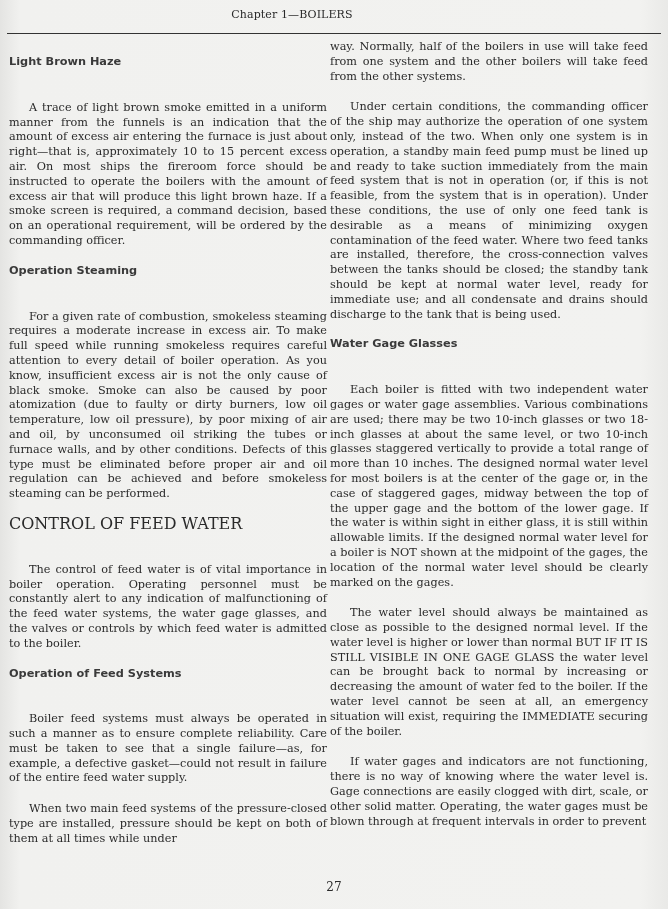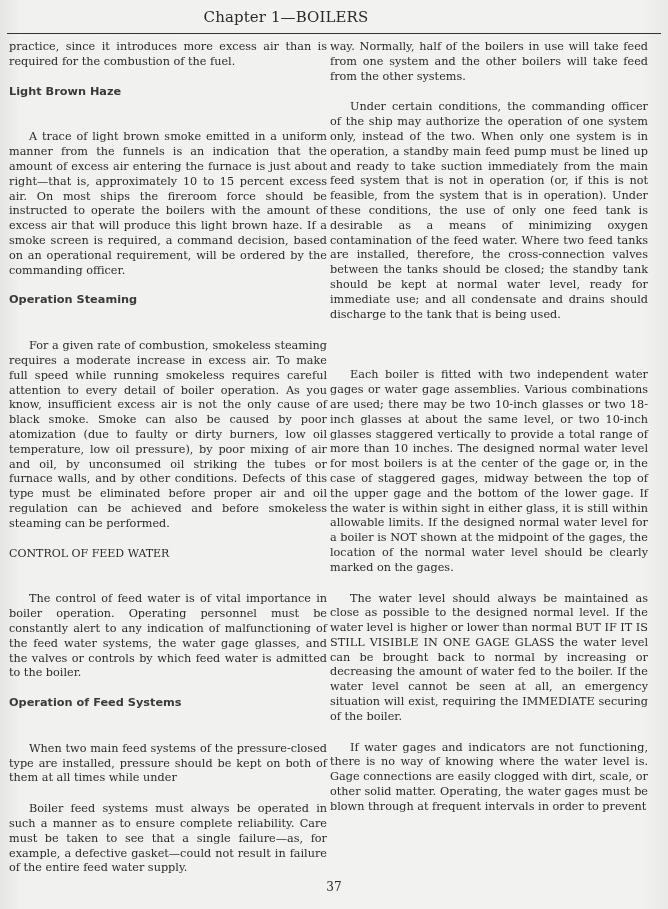--- a/index.html
+++ b/index.html
@@ -9,81 +9,81 @@
     font-family: "DejaVu Serif", "Liberation Serif", serif;
     color: #2a2a2a;
     position: relative;
   }
   .page {
     position: absolute; left: 0; top: 0; width: 668px; height: 909px;
     background: linear-gradient(90deg, #e4e4e2 0px, #f1f1ef 20px, #f2f2f0 640px, #e9e9e7 668px);
   }
   .header {
     position: absolute; left: 0; top: 8px; width: 572px;
-    text-align: center; font-size: 15px; letter-spacing: 0.1px;
+    text-align: center; font-size: 11px; letter-spacing: 0.1px; padding-left: 6px;
   }
   .rule {
     position: absolute; left: 7px; top: 33px; width: 654px; height: 1px;
     background: #333;
   }
   .col {
     position: absolute; top: 40px; width: 318px;
     font-size: 11.25px; line-height: 14.8px;
   }
   .col.left { left: 9px; }
   .col.right { left: 330px; }
   .col p { margin: 0; text-align: justify; }
   .col p.ind { text-indent: 20px; margin-top: 16px; }
   .col h3 {
     margin: 0; font-weight: bold; font-size: 11.3px;
     font-family: "DejaVu Sans", "Liberation Sans", sans-serif;
     color: #3a3a3a;
   }
   .col h2 {
-    margin: 0; font-weight: normal; font-size: 11px;
+    margin: 0; font-weight: normal; font-size: 16px;
     font-family: "DejaVu Serif", serif;
   }
   .gap-h { height: 15px; }
   .pagenum {
     position: absolute; left: 0; width: 668px; top: 880px;
     text-align: center; font-size: 12px;
   }
 </style>
 </head>
 <body>
 
 <div class="page">
   <div class="header">Chapter 1—BOILERS</div>
   <div class="rule"></div>
 
   <div class="col left">
-    <p>practice, since it introduces more excess air than is required for the combustion of the fuel.</p>
     <div class="gap-h"></div>
     <h3>Light Brown Haze</h3>
     <div class="gap-h"></div>
     <p class="ind">A trace of light brown smoke emitted in a uniform manner from the funnels is an indication that the amount of excess air entering the furnace is just about right—that is, approximately 10 to 15 percent excess air. On most ships the fireroom force should be instructed to operate the boilers with the amount of excess air that will produce this light brown haze. If a smoke screen is required, a command decision, based on an operational requirement, will be ordered by the commanding officer.</p>
     <div class="gap-h"></div>
     <h3>Operation Steaming</h3>
     <div class="gap-h"></div>
     <p class="ind">For a given rate of combustion, smokeless steaming requires a moderate increase in excess air. To make full speed while running smokeless requires careful attention to every detail of boiler operation. As you know, insufficient excess air is not the only cause of black smoke. Smoke can also be caused by poor atomization (due to faulty or dirty burners, low oil temperature, low oil pressure), by poor mixing of air and oil, by unconsumed oil striking the tubes or furnace walls, and by other conditions. Defects of this type must be eliminated before proper air and oil regulation can be achieved and before smokeless steaming can be performed.</p>
     <div class="gap-h"></div>
     <h2>CONTROL OF FEED WATER</h2>
     <div class="gap-h"></div>
     <p class="ind">The control of feed water is of vital importance in boiler operation. Operating personnel must be constantly alert to any indication of malfunctioning of the feed water systems, the water gage glasses, and the valves or controls by which feed water is admitted to the boiler.</p>
     <div class="gap-h"></div>
     <h3>Operation of Feed Systems</h3>
     <div class="gap-h"></div>
+    <p class="ind">Boiler feed systems must always be operated in such a manner as to ensure complete reliability. Care must be taken to see that a single failure—as, for example, a defective gasket—could not result in failure of the entire feed water supply.</p>
     <p class="ind">When two main feed systems of the pressure-closed type are installed, pressure should be kept on both of them at all times while under</p>
-    <p class="ind">Boiler feed systems must always be operated in such a manner as to ensure complete reliability. Care must be taken to see that a single failure—as, for example, a defective gasket—could not result in failure of the entire feed water supply.</p>
   </div>
 
   <div class="col right">
     <p>way. Normally, half of the boilers in use will take feed from one system and the other boilers will take feed from the other systems.</p>
     <p class="ind">Under certain conditions, the commanding officer of the ship may authorize the operation of one system only, instead of the two. When only one system is in operation, a standby main feed pump must be lined up and ready to take suction immediately from the main feed system that is not in operation (or, if this is not feasible, from the system that is in operation). Under these conditions, the use of only one feed tank is desirable as a means of minimizing oxygen contamination of the feed water. Where two feed tanks are installed, therefore, the cross-connection valves between the tanks should be closed; the standby tank should be kept at normal water level, ready for immediate use; and all condensate and drains should discharge to the tank that is being used.</p>
     <div class="gap-h"></div>
+    <h3>Water Gage Glasses</h3>
     <div class="gap-h"></div>
     <p class="ind">Each boiler is fitted with two independent water gages or water gage assemblies. Various combinations are used; there may be two 10-inch glasses or two 18-inch glasses at about the same level, or two 10-inch glasses staggered vertically to provide a total range of more than 10 inches. The designed normal water level for most boilers is at the center of the gage or, in the case of staggered gages, midway between the top of the upper gage and the bottom of the lower gage. If the water is within sight in either glass, it is still within allowable limits. If the designed normal water level for a boiler is NOT shown at the midpoint of the gages, the location of the normal water level should be clearly marked on the gages.</p>
     <p class="ind">The water level should always be maintained as close as possible to the designed normal level. If the water level is higher or lower than normal BUT IF IT IS STILL VISIBLE IN ONE GAGE GLASS the water level can be brought back to normal by increasing or decreasing the amount of water fed to the boiler. If the water level cannot be seen at all, an emergency situation will exist, requiring the IMMEDIATE securing of the boiler.</p>
     <p class="ind">If water gages and indicators are not functioning, there is no way of knowing where the water level is. Gage connections are easily clogged with dirt, scale, or other solid matter. Operating, the water gages must be blown through at frequent intervals in order to prevent</p>
   </div>
 
-  <div class="pagenum">37</div>
+  <div class="pagenum">27</div>
 </div>
 
 </body></html>

